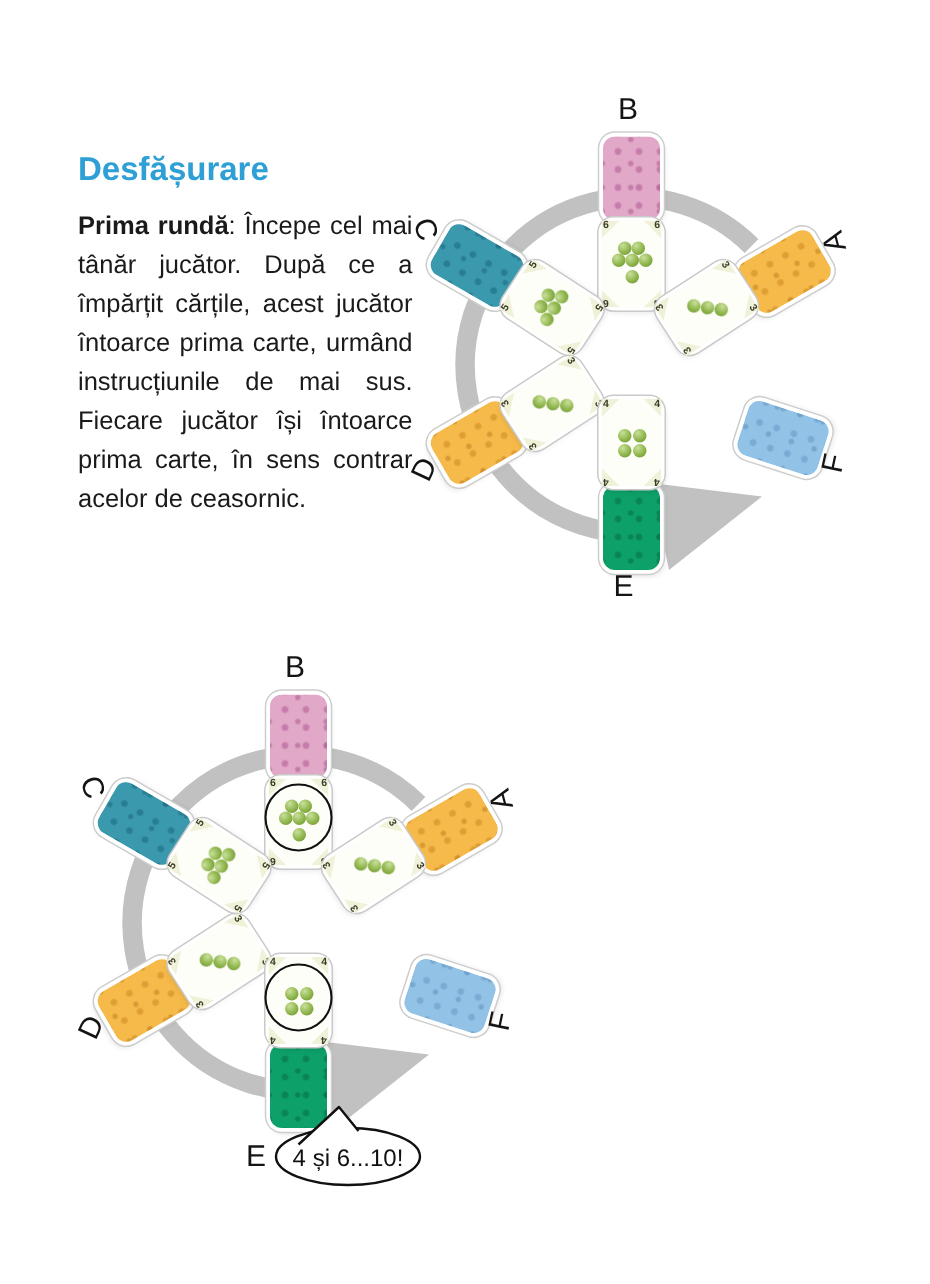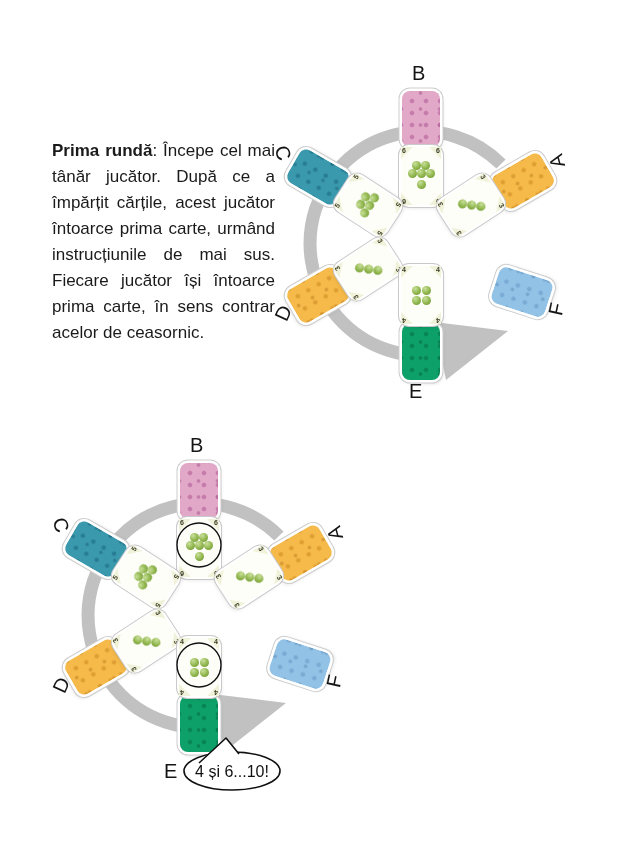--- a/index.html
+++ b/index.html
@@ -30,20 +30,21 @@
   .dot{position:absolute;width:9px;height:9px;border-radius:50%;
        background:radial-gradient(circle at 35% 30%, #c8e09a, #8fb54c 55%, #6f9733 90%);
        filter:blur(.5px);}
   .seat-label{position:absolute;font-size:20px;color:#141414;line-height:22px;}
 </style>
 </head>
 <body>
 
 <div class="page">
 
+  <h2 class="heading" style="color: rgb(46, 160, 213);">Desfășurare</h2>
 
   <p id="para1" class="para"><b>Prima rundă</b><span>: Începe cel mai tânăr jucător. După ce a împărțit cărțile, acest jucător întoarce prima carte, urmând instrucțiunile de mai sus. Fiecare jucător își întoarce prima carte, în sens contrar acelor de ceasornic.</span></p>
 
   <div class="diagram" style="left: 262px; top: 58px;">
       <svg class="layer" viewBox="0 0 330 365">
         <path d="M 239 106 A 112 112 0 1 0 178 296" fill="none" stroke="#c1c1c1" stroke-width="13"></path>
         <polygon points="172,264 184,322 246,273" fill="#c1c1c1"></polygon>
       </svg>
       <div class="card-back" style="left: 140px; top: 33px; width: 38px; height: 56px; background-color: rgb(226, 168, 200); background-image: radial-gradient(circle, rgba(178, 95, 152, 0.6) 1.7px, transparent 2.8px), radial-gradient(circle, rgba(150, 60, 120, 0.4) 1.3px, transparent 2.3px); background-size: 14px 12px, 19px 16px; background-position: 3px 4px, 9px 10px;"></div>
       <div class="card-face" style="left: 139px; top: 89px; width: 40px; height: 58px;">

